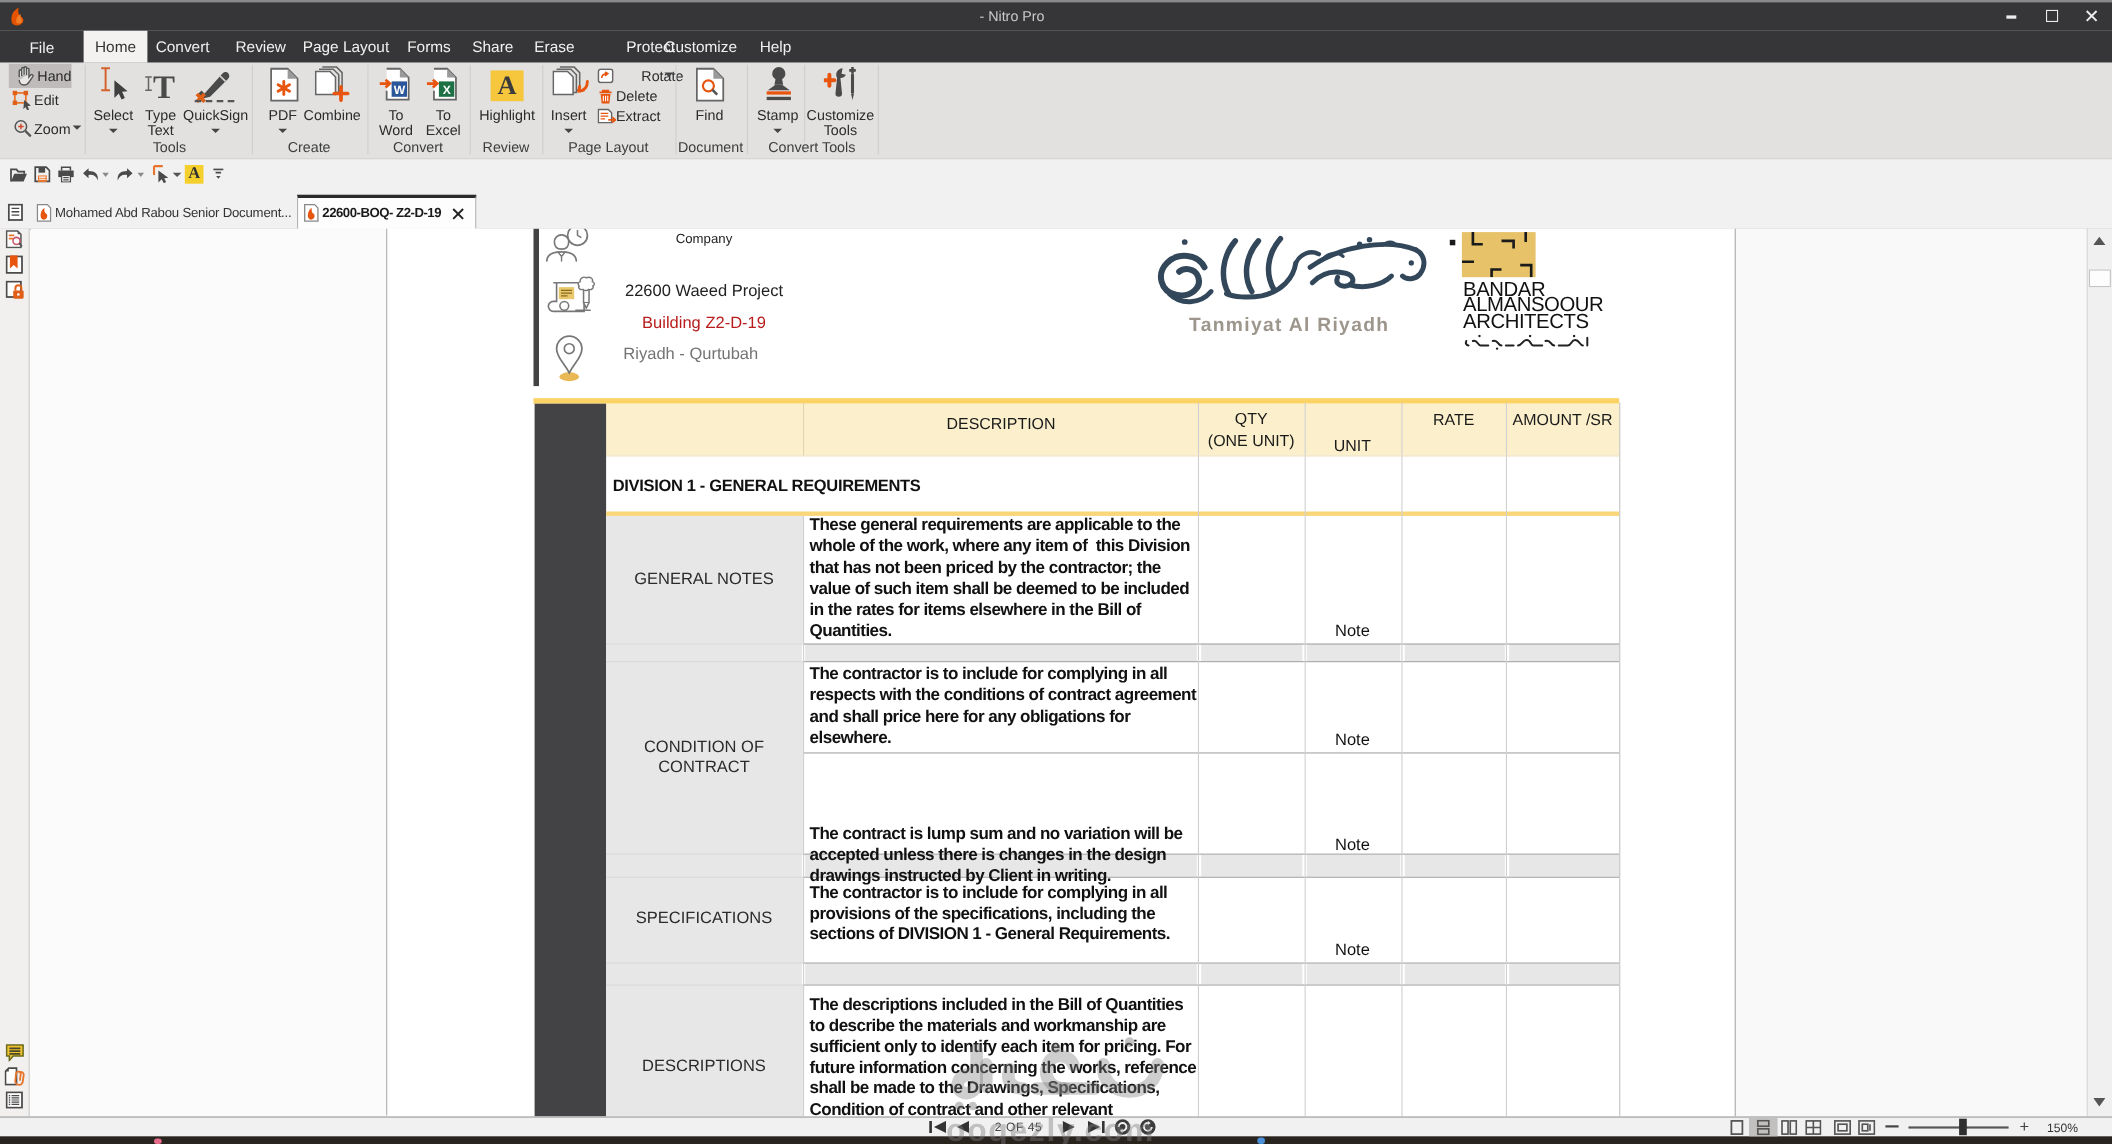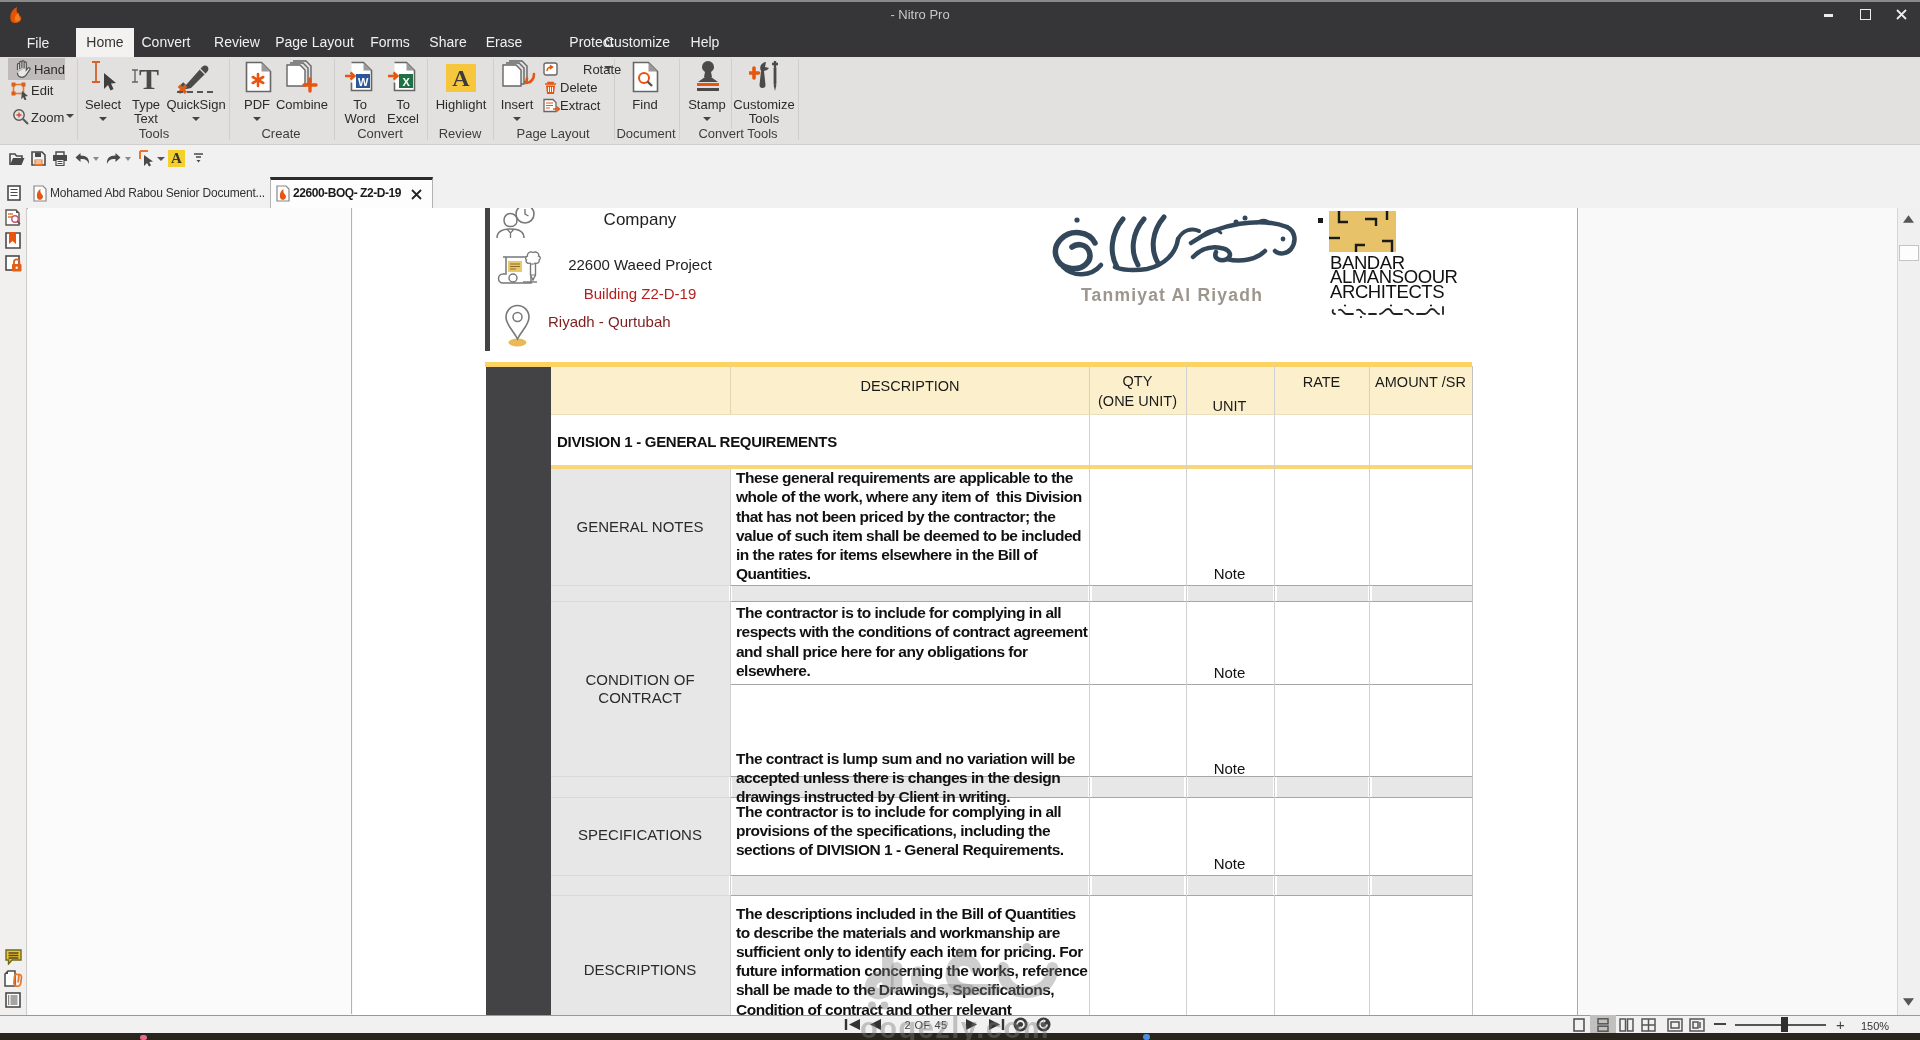--- a/index.html
+++ b/index.html
@@ -349,24 +349,24 @@
 <path d="M26 31 h14" stroke="#777" stroke-width="1.4"></path>
 <path d="M33.5 10 h5 v14 l-2.5 5 -2.5-5 z" fill="#fff" stroke="#777" stroke-width="1.4"></path>
 <path d="M33.5 24 h5" stroke="#777" stroke-width="1"></path>
 <path d="M36 1.5 c-3-1.5-6 .5-5.5 3.5 c-2 .5-2.5 3-1 4 c-1.5 2 1.5 4 3.5 3 c1 1.5 4 1.5 5 0 c2.5 1 5-1 4-3 c2-1 1.5-3.5-.5-4 c1-2.5-2-5-5.5-3.5 z" fill="#fff" stroke="#777" stroke-width="1.3"></path>
 </svg>
 <svg class="a" style="left:503px;top:304px" width="29" height="43" viewBox="0 0 29 43">
     <ellipse cx="14.5" cy="38.5" rx="9" ry="4" fill="#e9b955"></ellipse>
     <path d="M14.5 1.5 a11.5 11.5 0 0 1 11.5 11.5 c0 8-7 13-11.5 22 C10 26 3 21 3 13 A11.5 11.5 0 0 1 14.5 1.5 z" fill="#fff" stroke="#777" stroke-width="1.6"></path>
     <circle cx="14.5" cy="13" r="4.5" fill="none" stroke="#777" stroke-width="1.5"></circle>
   </svg>
-<div class="a" style="left:540px;top:210px;width:200px;text-align:center;font-size:17px;color:#222">Company</div>
+<div class="a" style="left:540px;top:210px;width:200px;text-align:center;font-size:12px;color:#222">Company</div>
 <div class="a" style="left:540px;top:256px;width:200px;text-align:center;font-size:15px;color:#222">22600 Waeed Project</div>
 <div class="a" style="left:540px;top:285px;width:200px;text-align:center;font-size:15px;color:#b91c1c">Building Z2-D-19</div>
-<div class="a" style="left:548px;top:313px;width:200px;font-size:15px;color:#7f1d1d">Riyadh - Qurtubah</div>
+<div class="a" style="left:528px;top:313px;width:200px;text-align:center;font-size:15px;color:#737373">Riyadh - Qurtubah</div>
 
 <svg class="a" style="left:1043px;top:209px" width="262" height="72" viewBox="0 0 262 72">
 <g fill="none" stroke="#33475b" stroke-linecap="round">
 <path d="M52 34 C46 22 28 20 18 30 C8 40 12 56 26 59 C40 62 50 52 46 42 C43 35 34 34 29 38" stroke-width="5.5"></path>
 <path d="M20 58 C30 68 48 68 58 56" stroke-width="4.5"></path>
 <circle cx="34" cy="11" r="2.6" fill="#33475b" stroke="none"></circle>
 <path d="M74 58 C66 44 68 24 80 10" stroke-width="5"></path>
 <path d="M95 56 C87 42 89 24 101 10" stroke-width="5"></path>
 <path d="M115 54 C107 40 109 22 121 8" stroke-width="5"></path>
 <path d="M135 30 C133 44 122 56 104 60 C92 62 78 61 72 58" stroke-width="4.5"></path>

